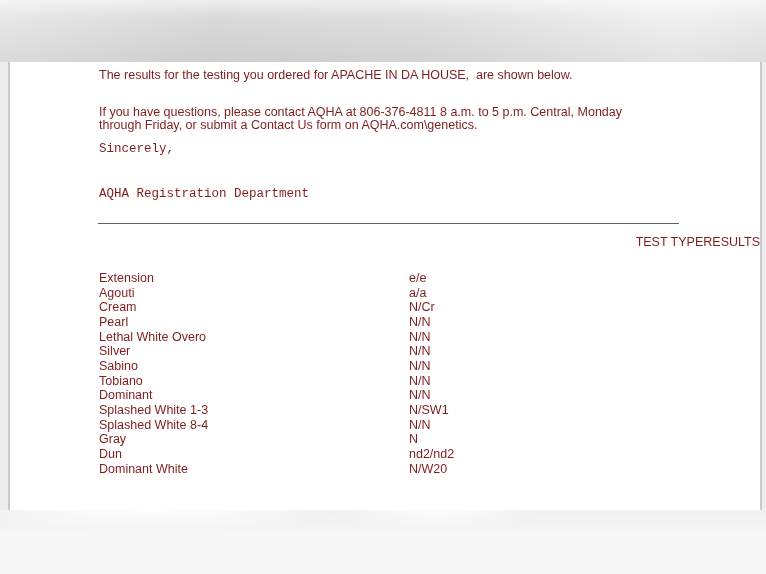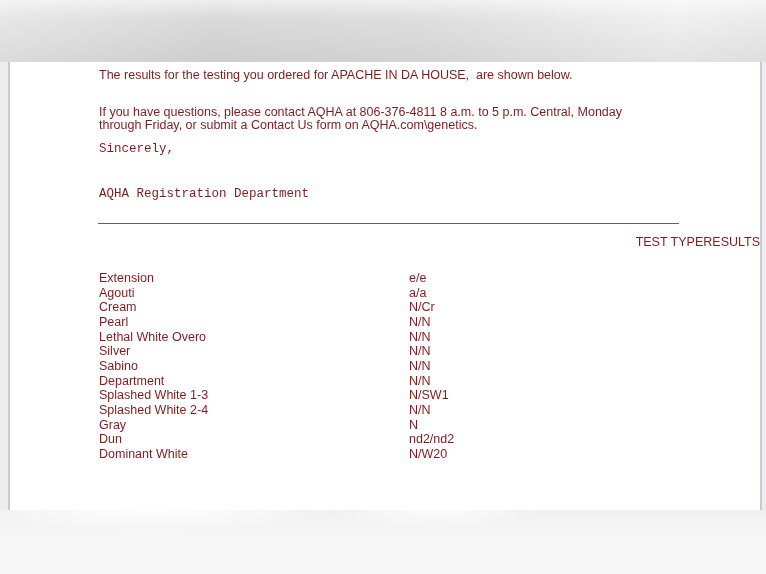--- a/index.html
+++ b/index.html
@@ -100,27 +100,30 @@
           <div class="trow">
           <span class="col-test">Lethal White Overo</span><span class="col-result">N/N</span>
         </div>
           <div class="trow">
           <span class="col-test">Silver</span><span class="col-result">N/N</span>
         </div>
           <div class="trow">
           <span class="col-test">Sabino</span><span class="col-result">N/N</span>
         </div>
           <div class="trow">
-          <span class="col-test">Department</span><span class="col-result">N/N</span>
+          <span class="col-test">Tobiano</span><span class="col-result">N/N</span>
+        </div>
+          <div class="trow">
+          <span class="col-test">Dominant</span><span class="col-result">N/N</span>
         </div>
           <div class="trow">
           <span class="col-test">Splashed White 1-3</span><span class="col-result">N/SW1</span>
         </div>
           <div class="trow">
-          <span class="col-test">Splashed White 2-4</span><span class="col-result">N/N</span>
+          <span class="col-test">Splashed White 8-4</span><span class="col-result">N/N</span>
         </div>
           <div class="trow">
           <span class="col-test">Gray</span><span class="col-result">N</span>
         </div>
           <div class="trow">
           <span class="col-test">Dun</span><span class="col-result">nd2/nd2</span>
         </div>
           <div class="trow">
           <span class="col-test">Dominant White</span><span class="col-result">N/W20</span>
         </div>

